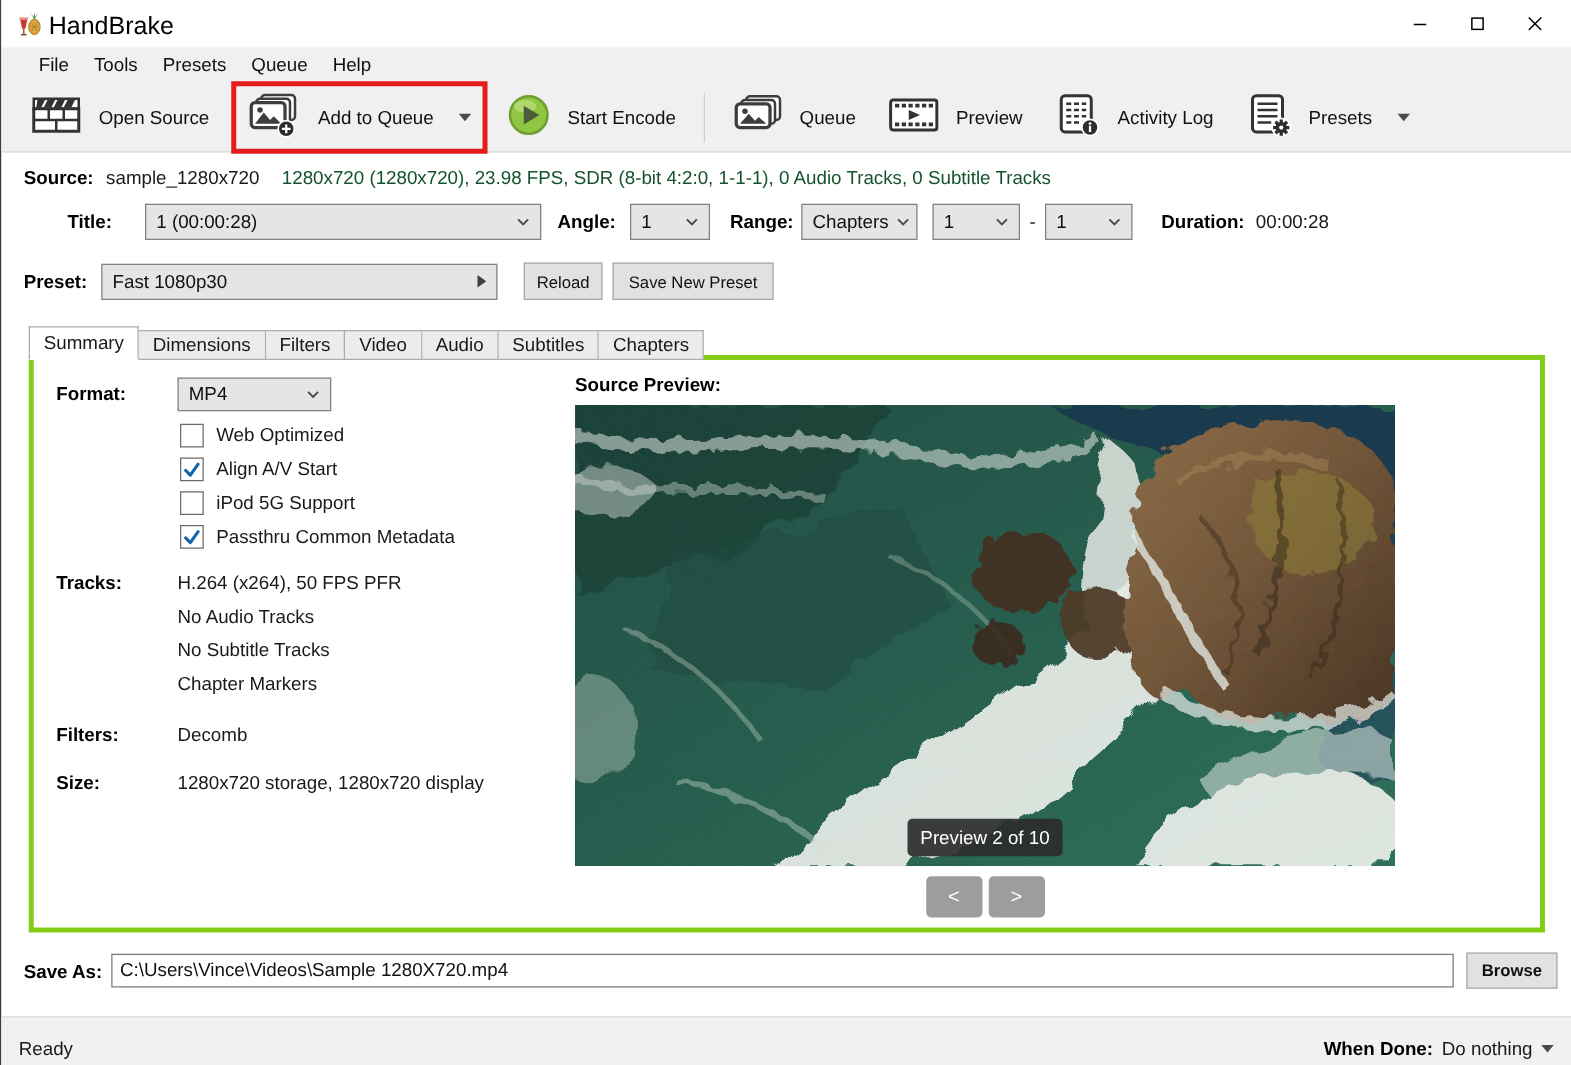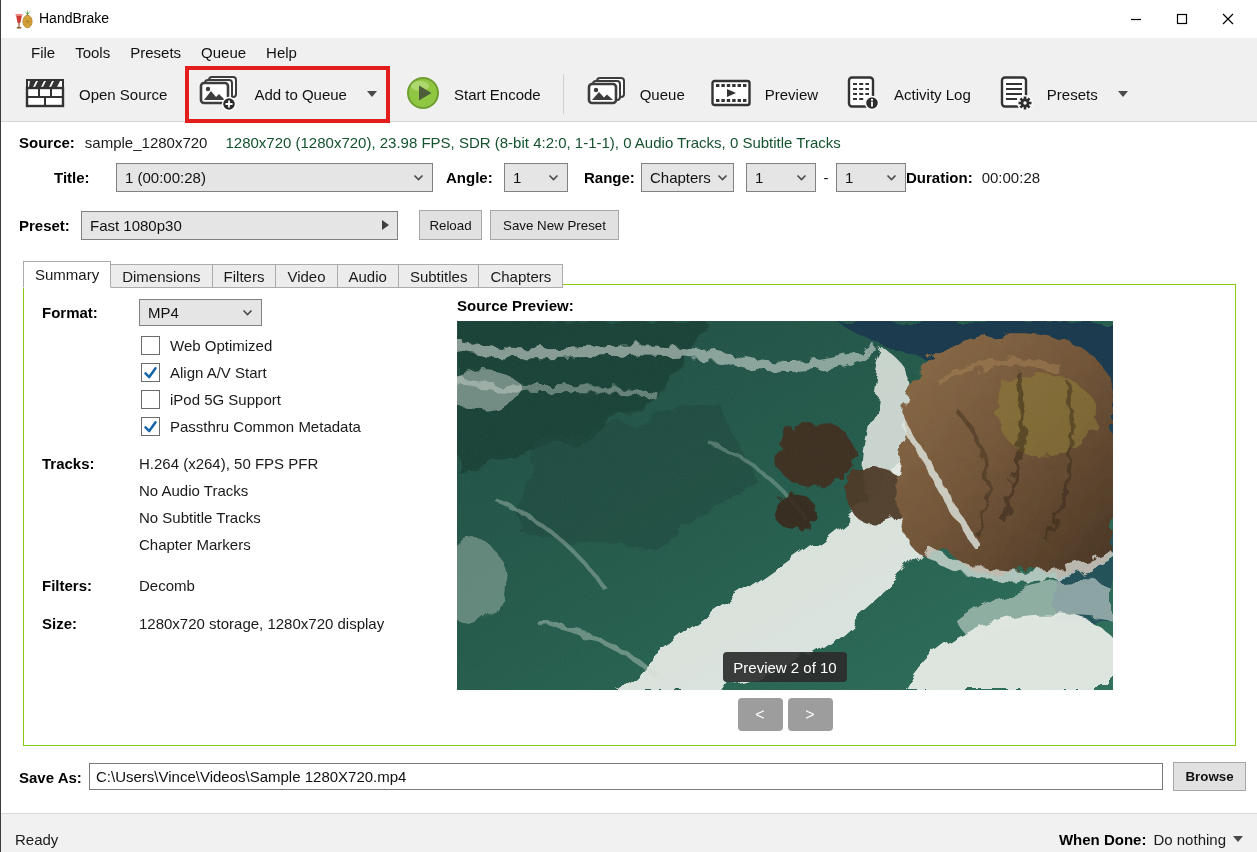--- a/index.html
+++ b/index.html
@@ -3,21 +3,21 @@
 <meta charset="utf-8">
 <style>
   * { box-sizing: border-box; margin: 0; padding: 0; }
   body { background:#888; font-family:"Liberation Sans", sans-serif; }
   .app { position:relative; width:1257px; height:852px; background:#fff; overflow:hidden;
          border-left:1px solid #3c3c3c; font-size:15px; color:#1a1a1a; }
 
   
   .titlebar { position:absolute; top:0; left:0; right:0; height:38px; background:#fff; }
   .titlebar .logo { position:absolute; left:11px; top:7px; }
-  .titlebar .wtitle { position:absolute; left:38px; top:10px; font-size:14px; color:#000; }
+  .titlebar .wtitle { position:absolute; left:38px; top:10px; font-size:20px; color:#000; }
   .wcontrols { position:absolute; right:6px; top:0; height:38px; display:flex; }
   .wbtn { width:46px; height:38px; display:flex; align-items:center; justify-content:center; }
 
   
   .menubar { position:absolute; top:38px; left:0; right:0; height:29px; background:#f0f0f0;
              display:flex; align-items:center; padding-left:20px; }
   .menu-item { padding:4px 10px; color:#111; }
 
   
   .toolbar { position:absolute; top:67px; left:0; right:0; height:55px; background:#f0f0f0;
@@ -40,21 +40,21 @@
   .btn { display:flex; align-items:center; justify-content:center; height:30px;
          background:#e1e1e1; border:1px solid #a7a7a7; color:#111; padding:0 12px; }
 
   
   .tabs { position:absolute; top:261px; left:22px; display:flex; align-items:flex-end; z-index:3; }
   .tab { height:24px; display:flex; align-items:center; padding:0 11px; background:#ececec;
          border:1px solid #ababab; border-left:none; font-size:15px; }
   .tab:first-child { border-left:1px solid #ababab; }
   .tab.active { background:#fff; height:27px; border-bottom:1px solid #fff; position:relative; z-index:4; }
   .panel { position:absolute; top:284px; left:22px; width:1213px; height:462px;
-           border:1px solid #84cc16; background:#fff; }
+           border:4px solid #84cc16; background:#fff; }
 
   .cbrow { position:absolute; left:117px; display:flex; align-items:center; gap:10px; height:20px; }
   .cb { width:19px; height:19px; background:#fff; border:1px solid #6b6b6b; display:flex;
         align-items:center; justify-content:center; }
   .cb svg { display:none; }
   .cb.checked svg { display:block; }
 
   
   .preview-img { position:absolute; left:433px; top:36px; width:656px; height:369px; overflow:hidden; }
   .pv-badge { position:absolute; left:699px; top:367px; width:124px; height:30px; background:rgba(45,45,44,0.92);
@@ -282,21 +282,21 @@
           <path d="M1.5 1.5 L5.5 5.5 L9.5 1.5" stroke="#4a4a4a" stroke-width="1.6" fill="none"></path>
         </svg>
     </div>
     <span style="width:20px; text-align:center;">-</span>
     <div class="combo" style="width:70px;">
       <span>1</span>
       <svg class="chev" width="11" height="7" viewBox="0 0 11 7">
           <path d="M1.5 1.5 L5.5 5.5 L9.5 1.5" stroke="#4a4a4a" stroke-width="1.6" fill="none"></path>
         </svg>
     </div>
-    <span class="lbl" style="text-align:right;">Duration:</span>
+    <span class="lbl" style="margin-left:23px;text-align:right;">Duration:</span>
     <span style="margin-left:9px;">00:00:28</span>
   </div>
 
   <div class="row" style="left:18px; top:210px; height:30px;">
     <span class="lbl" style="width:62px;">Preset:</span>
     <div class="combo" style="width:317px;">
       <span>Fast 1080p30</span>
       <span style="width:0;height:0;border-top:5px solid transparent;border-bottom:5px solid transparent;border-left:7px solid #3f3f3f;"></span>
     </div>
     <button class="btn" style="margin-left:21px; width:63px;">Reload</button>

